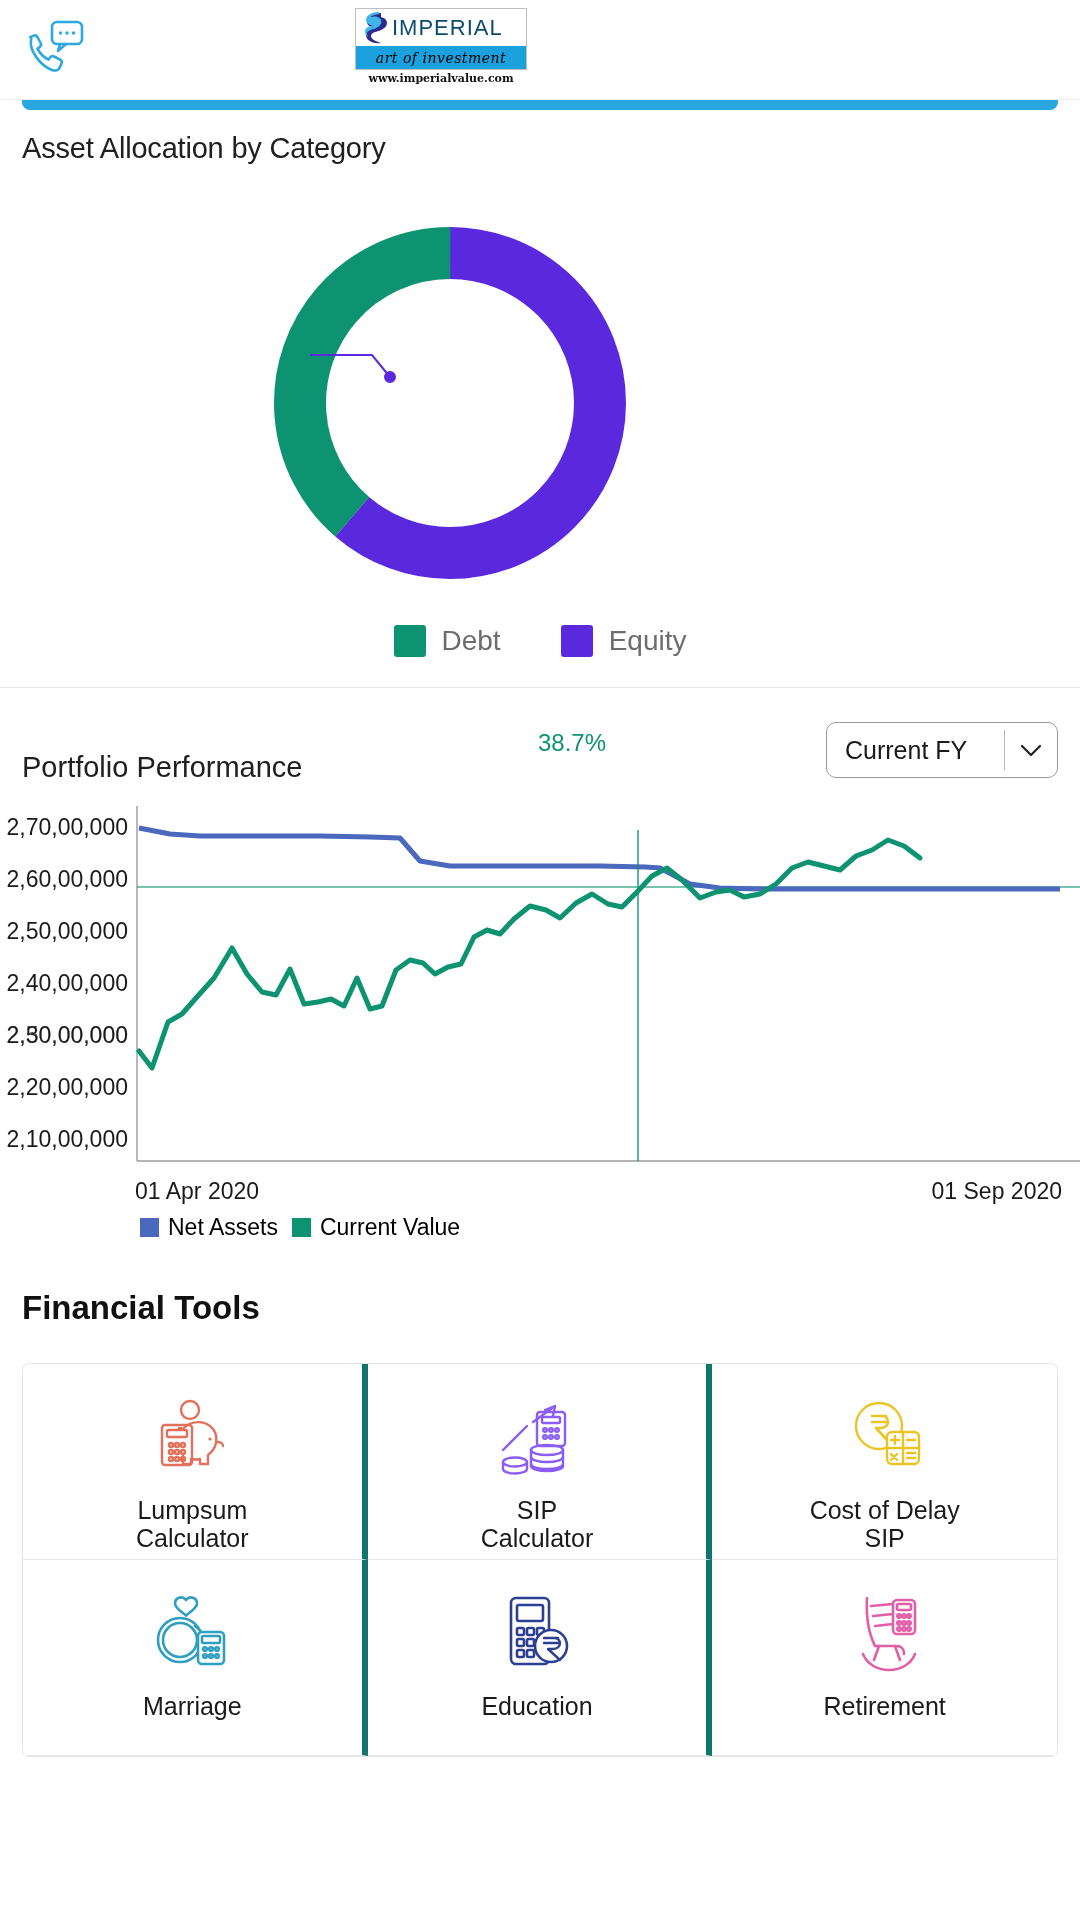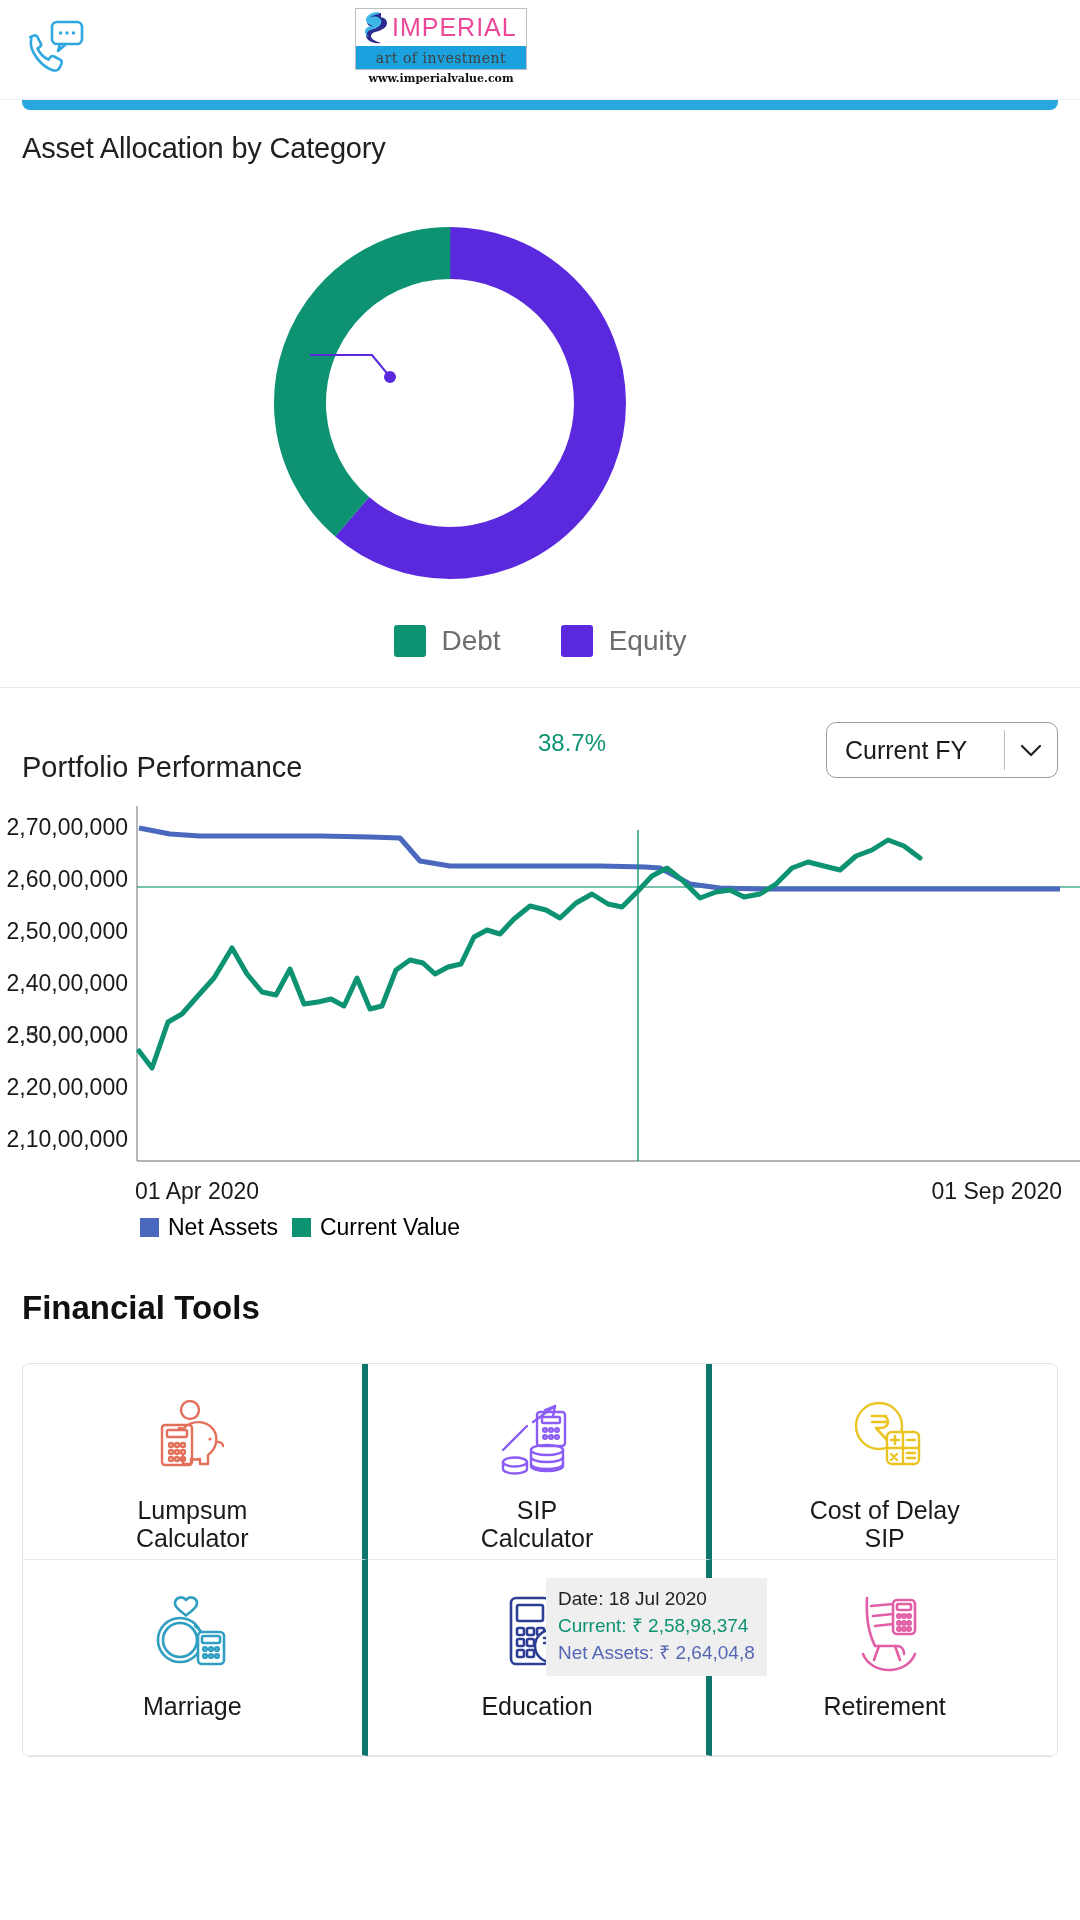--- a/index.html
+++ b/index.html
@@ -35,36 +35,37 @@
   }
   .brand-top {
     flex: 1 1 62%;
     display: flex; align-items: center;
     padding-left: 4px;
     gap: 2px;
   }
   .brand-swoosh { width: 30px; height: 34px; flex: none; }
   .brand-word {
     font-family: "Liberation Sans", sans-serif;
-    font-size: 25px;
+    font-size: 22px;
     letter-spacing: 1px;
-    color: #ec4899;
+    color: #0c4a6e;
     font-weight: 400;
     line-height: 1;
     text-align: right;
   }
   .brand-bottom {
     flex: 1 1 38%;
     background: #1ba1dd;
     display: flex; align-items: center; justify-content: center;
   }
   .brand-tagline {
     font-family: "DejaVu Serif", serif;
+    font-style: italic;
     font-size: 14px;
-    color: #404040;
+    color: #000000;
     letter-spacing: 0.5px;
   }
   .brand-url {
     position: absolute;
     left: 355px; top: 72px;
     width: 172px;
     text-align: center;
     font-family: "DejaVu Serif", serif;
     font-weight: bold;
     font-size: 11px;
@@ -299,25 +300,20 @@
 
       <line x1="137" y1="81" x2="1080" y2="81" stroke="#0d9372" stroke-width="1.3" opacity="0.75"></line>
 
       <polyline fill="none" stroke="#4a68bd" stroke-width="5" stroke-linejoin="round" points="139,22 170,28 200,30 260,30 320,30 370,31 400,32 420,55 450,60 490,60 540,60 600,60 645,61 660,62 690,78 720,82 760,83 820,83 880,83 940,83 1000,83 1060,83"></polyline>
 
       <polyline fill="none" stroke="#0d9372" stroke-width="5" stroke-linejoin="round" stroke-linecap="round" points="139,245 152,262 168,216 182,208 196,192 214,172 232,142 247,168 262,186 276,189 290,163 304,198 318,196 331,193 344,200 357,172 370,203 382,200 396,164 410,154 423,157 435,168 448,161 461,158 474,131 487,124 500,128 514,113 530,100 546,104 560,112 576,97 592,88 608,98 622,101 637,86 652,70 667,62 682,74 700,92 716,86 730,84 744,91 760,88 776,78 792,62 808,56 824,60 840,64 856,50 872,44 888,34 904,40 920,52"></polyline>
 
       <line x1="638" y1="24" x2="638" y2="355" stroke="#0d9372" stroke-width="1.6" opacity="0.85"></line>
     </svg>
 
-    <div class="tooltip">
-      <div class="tt-date">Date: 18 Jul 2020</div>
-      <div class="tt-cur">Current: ₹ 2,58,98,374</div>
-      <div class="tt-net">Net Assets: ₹ 2,64,04,8</div>
-    </div>
   </div>
 
   <div class="x-labels">
     <span class="x-left">01 Apr 2020</span>
     <span class="x-right">01 Sep 2020</span>
   </div>
 
   <div class="chart-legend">
     <div class="cl-item">
       <span class="cl-swatch" style="background:#4a68bd"></span>

